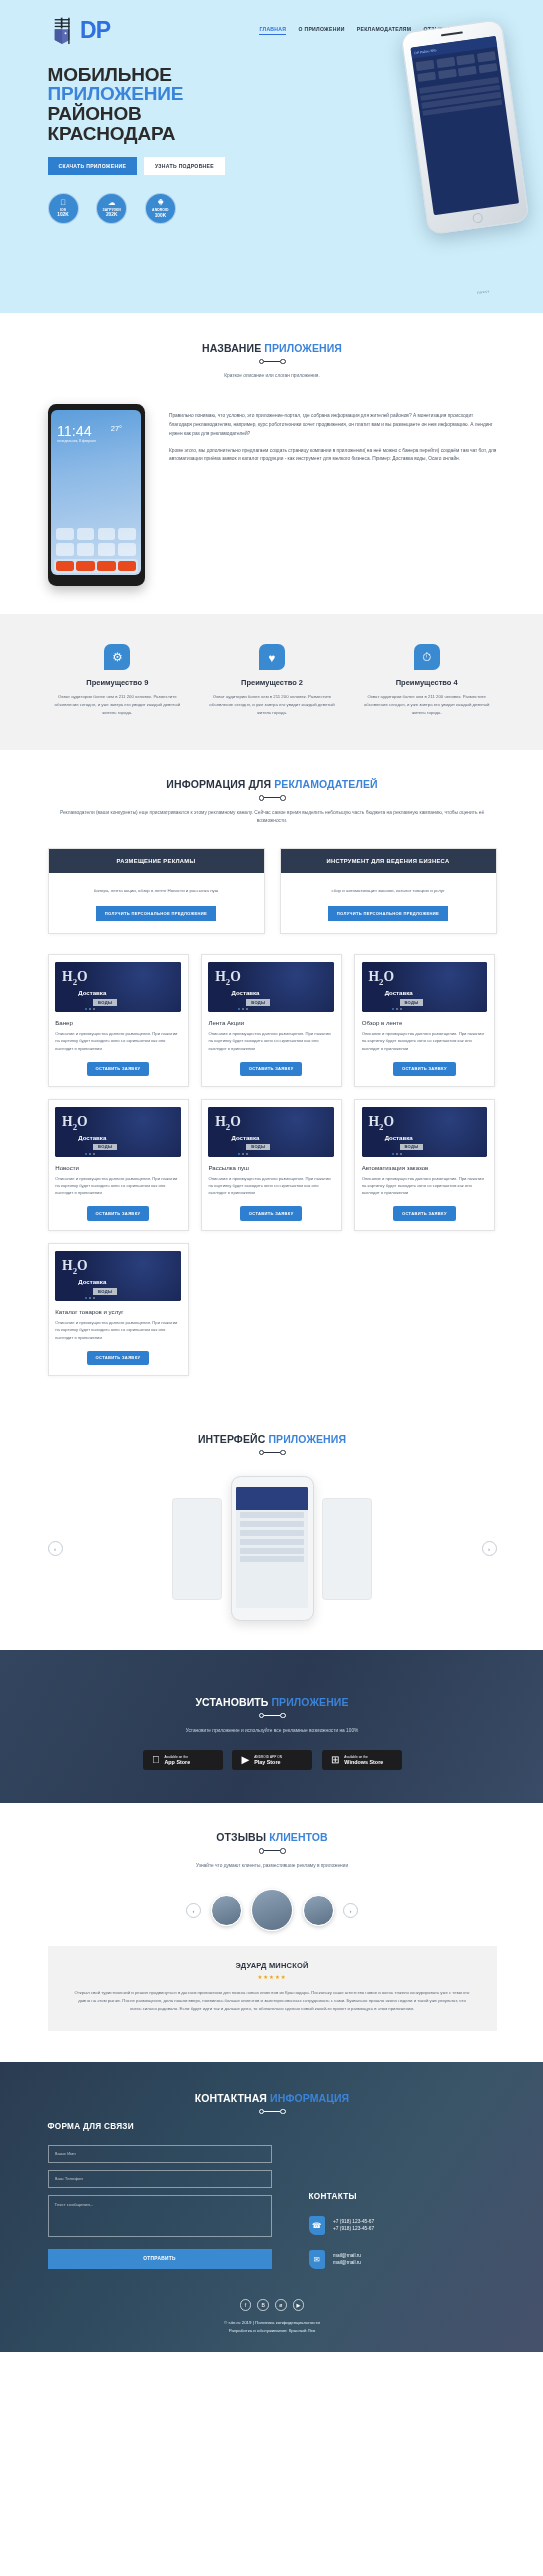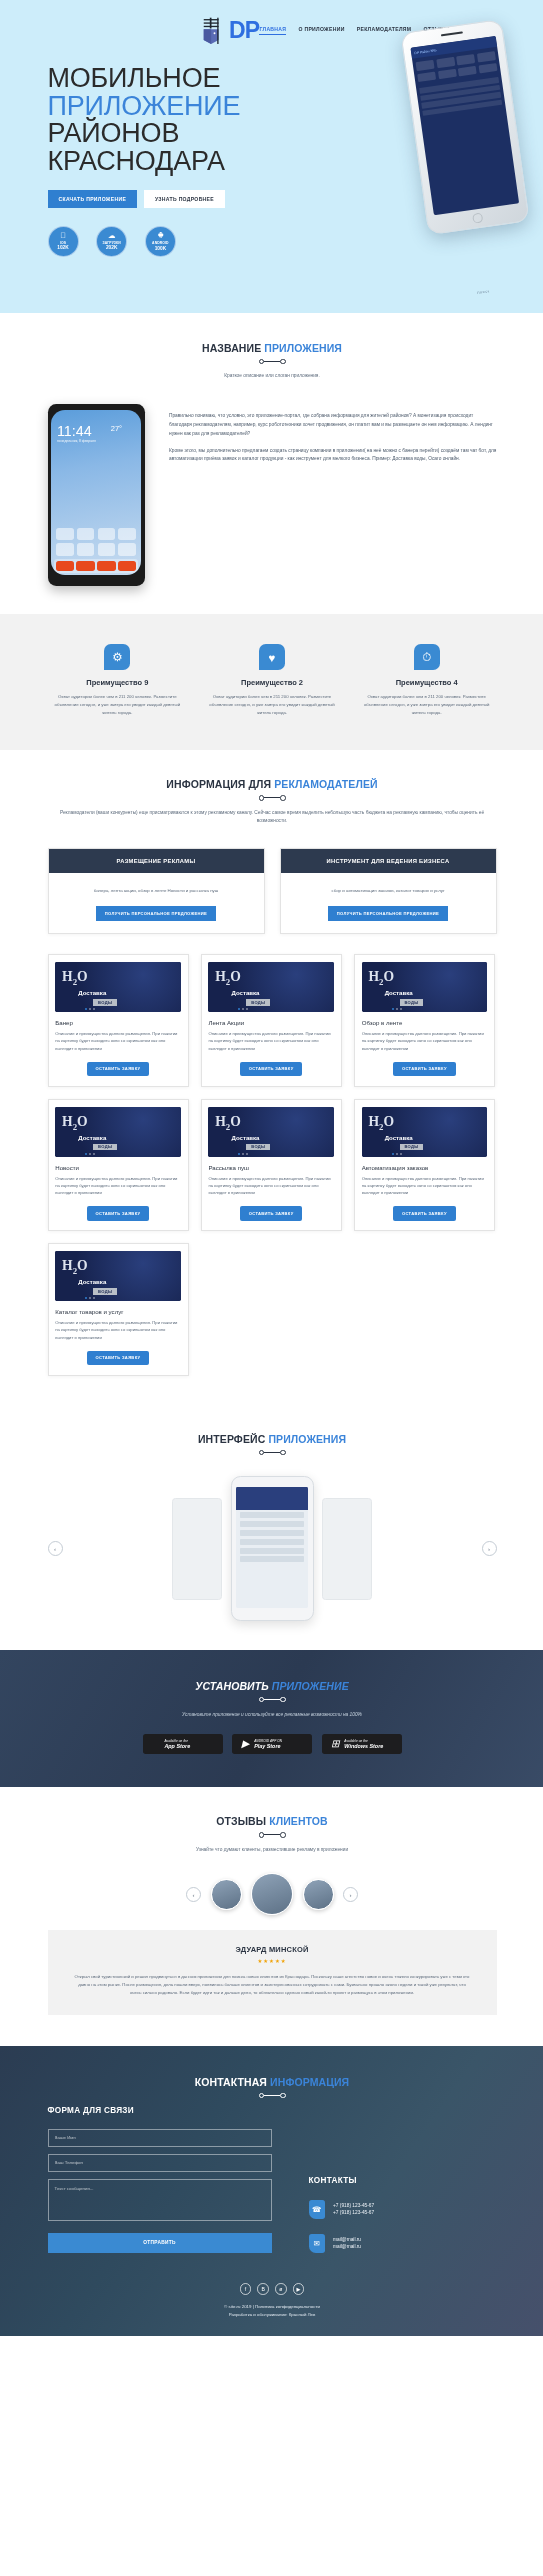--- a/index.html
+++ b/index.html
@@ -18,40 +18,41 @@
   .hero {
     position: relative;
     background: #cdedfa;
     padding-top: 12.2px;
     height: 313px;
     overflow: hidden;
   }
   .topbar {
     display: flex;
     align-items: center;
-    justify-content: flex-end;
+    justify-content: space-between;
     padding: 2.7px 0 0 0;
+    gap: 48px;
   }
   .logo { display: flex; align-items: center; gap: 1.4px; }
   .logo-mark { width: 31px; height: 31px; position: relative; }
   .logo-text {
     font-size: 23px; font-weight: bold; color: #2f6fe0;
     letter-spacing: -0.7px; line-height: 1;
   }
   .nav { display: flex; align-items: center; gap: 12.2px; padding-right: 4.1px; }
   .nav a {
     font-size: 5.1px; font-weight: bold; letter-spacing: 0.3px;
     color: #2b3442; text-decoration: none; text-transform: uppercase;
     padding-bottom: 2px;
   }
   .nav a.active { color: #2f6fe0; border-bottom: 1px solid #2f6fe0; }
 
   .hero-body { position: relative; margin-top: 19px; }
   .hero h1 {
-    font-size: 27px; line-height: 1.03; font-weight: normal;
+    font-size: 19px; line-height: 1.03; font-weight: bold;
     letter-spacing: -0.2px; color: #2b2b2b; text-transform: uppercase;
   }
   .hero h1 .blue { color: #3b84d9; }
   .hero-btns { margin-top: 13.6px; display: flex; gap: 6.8px; }
   .btn-primary {
     background: #2f7fd0; color: #fff; border: none;
     font-size: 5.1px; font-weight: bold; letter-spacing: 0.3px;
     padding: 6.1px 11px; text-transform: uppercase; cursor: pointer;
   }
   .btn-ghost {
@@ -138,21 +139,21 @@
   }
 
   
   .about { display: flex; gap: 24.5px; margin-top: 23px; align-items: flex-start; }
   .about-phone {
     width: 97px; min-width: 97px; height: 182px;
     border-radius: 8.2px; background: #1b1b1b; padding: 6.8px 3.4px 11px;
     box-shadow: 0 4.1px 12.2px rgba(0,0,0,.25);
   }
   .about-phone .sc {
-    width: 100%; height: 100%; border-radius: 14px;
+    width: 100%; height: 100%; border-radius: 6px;
     background: linear-gradient(170deg,#5b9ddb 0%,#8ab8e6 35%,#c8dcf0 100%);
     position: relative; overflow: hidden;
   }
   .about-phone .sc .time { color: #fff; font-size: 14.3px; font-weight: 300; padding: 12.2px 0 0 6.1px; }
   .about-phone .sc .dt { color: #fff; font-size: 3.4px; padding-left: 6.1px; opacity: .9; }
   .about-phone .sc .wx {
     position: absolute; right: 19px; top: 13.6px; color: #fff;
     font-size: 7.5px; text-align: center;
   }
   .about-phone .sc .apps {
@@ -264,21 +265,21 @@
   .sl-main .sc {
     width: 100%; height: 100%; background: #e9eef3; border-radius: 1.4px;
     overflow: hidden;
   }
   .sl-main .sc .bnr { height: 23px; background: #2a3f7d; }
   .sl-main .sc .rw { height: 6.1px; margin: 2.7px 3.4px; background: #d3dce4; border-radius: 0.7px; }
 
   
   .install {
     background: linear-gradient(120deg,#33455f 0%,#2b3a52 50%,#394b66 100%);
-    color: #fff; text-align: center; padding: 30px 0 33px; font-style: italic;
+    color: #fff; text-align: center; padding: 46px 0 33px;
   }
   .install .sec-title { color: #fff; }
   .install .divider::before, .install .divider::after { border-color: #fff; }
   .install .divider span { background: #fff; }
   .install .sub { color: #c6d2de; }
   .stores { display: flex; justify-content: center; gap: 9.5px; margin-top: 15px; }
   .store {
     background: #1d1d1f; color: #fff; border-radius: 2.7px;
     display: flex; align-items: center; gap: 4.8px;
     padding: 4.8px 9.5px; cursor: pointer; min-width: 80px;

